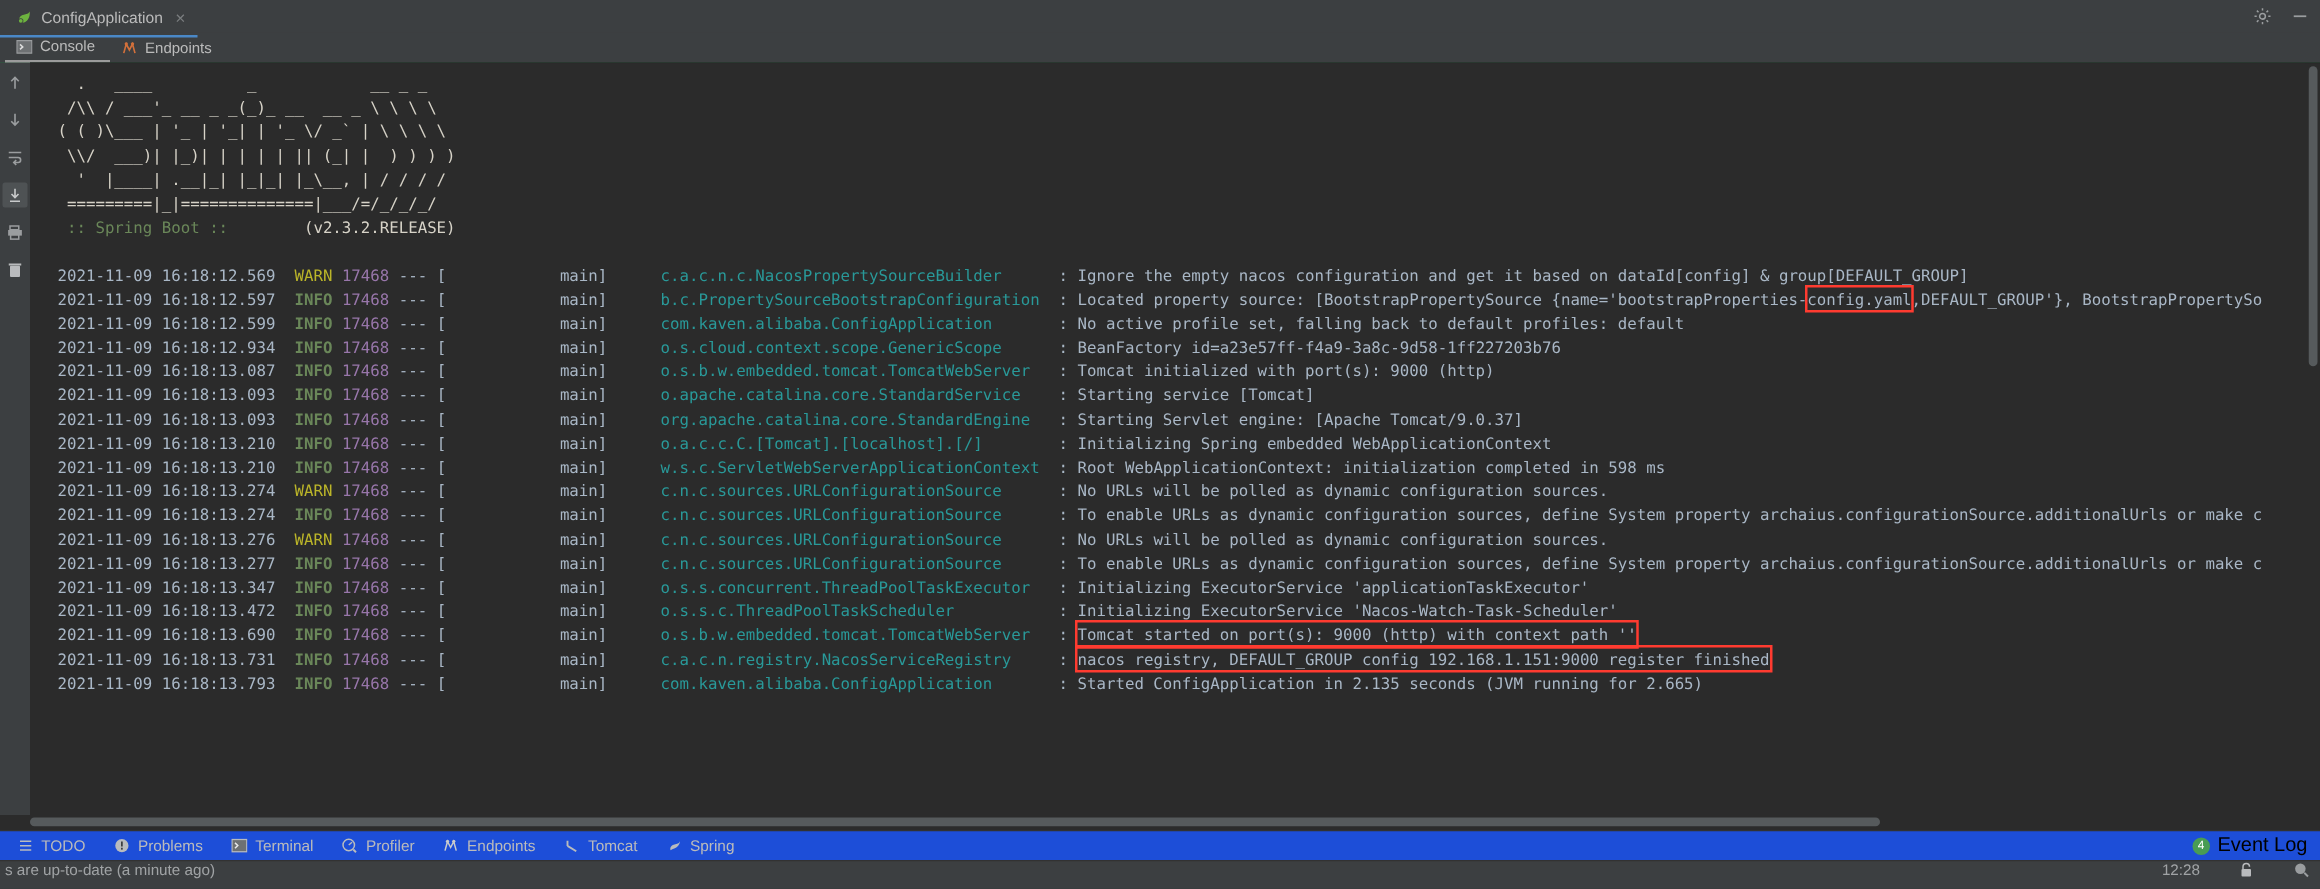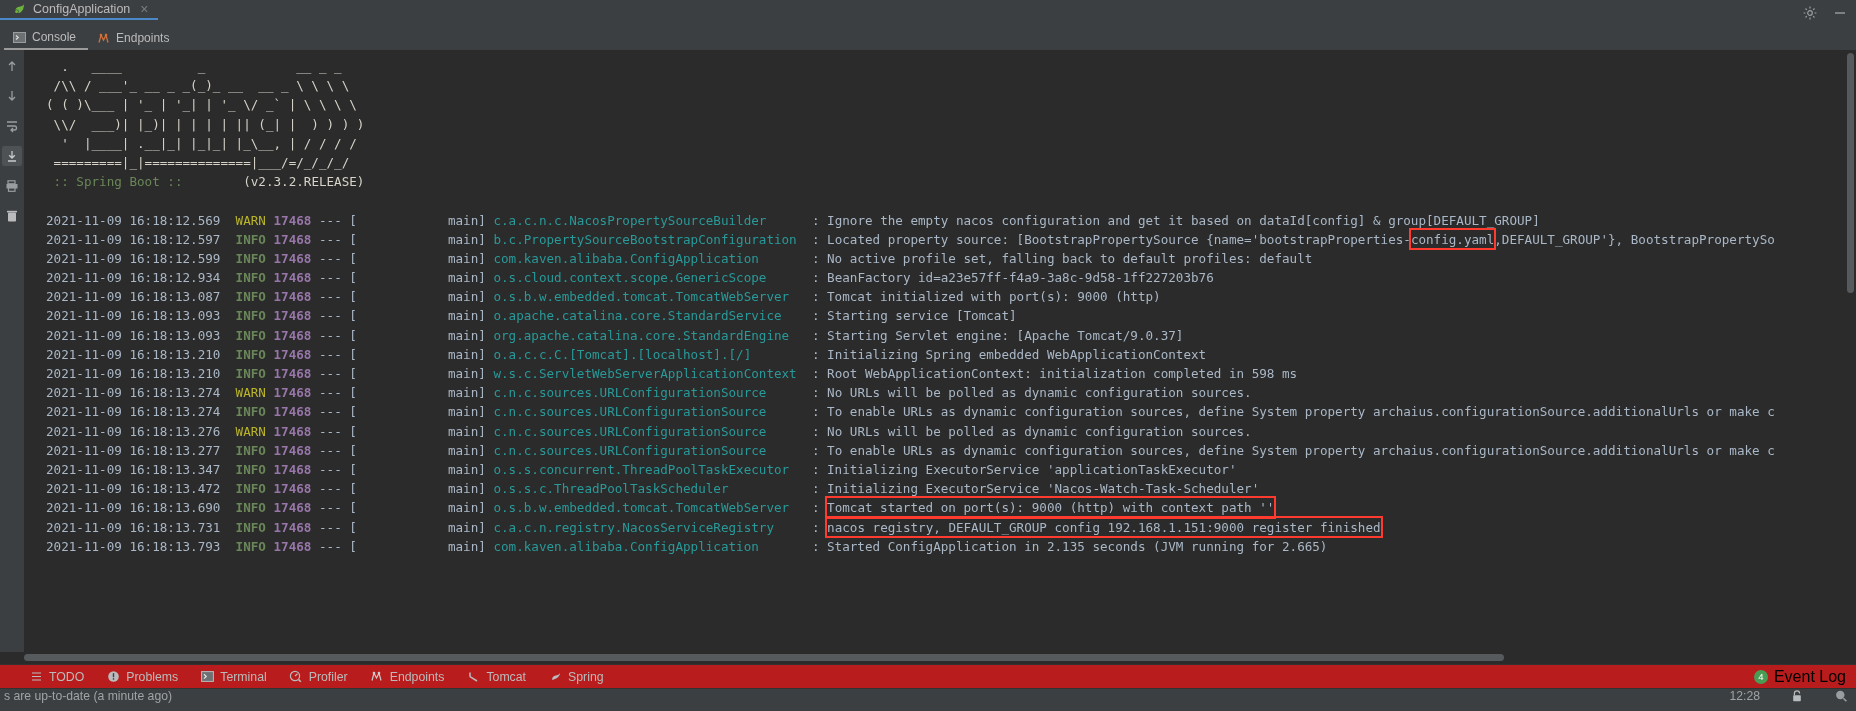--- a/index.html
+++ b/index.html
@@ -11,21 +11,21 @@
   }
   body { display: flex; flex-direction: column; }
 
   
   .titlebar {
     height: 26px; background: #3c3f41; display: flex; align-items: stretch;
     position: relative; flex: 0 0 26px;
   }
   .run-tab {
     display: flex; align-items: center; gap: 7px;
-    padding: 0 10px 0 12px; height: 20px;
+    padding: 0 10px 0 12px; height: 30px;
     border-bottom: 2px solid #4a88c7;
     color: #bbbbbb; font-size: 12.5px;
   }
   .spring-leaf {
     width: 14px; height: 14px; position: relative; flex: 0 0 14px;
   }
   .spring-leaf svg { display:block; }
   .tab-close {
     color: #7a7d7f; font-size: 14px; line-height: 1; margin-left: 3px; cursor: default;
   }
@@ -74,24 +74,24 @@
     font-size: 12.6px; line-height: 19.2px;
     white-space: pre; color: #a9b7c6; overflow: hidden;
   }
   .banner { color: #d7d3c8; }
   .banner .ver { color: #6a8759; margin-top: 39px; }
   .ln { position: relative; height: 19.2px; }
 
   .c-ts   { color: #a9b7c6; }
   .c-info { color: #6a8759; font-weight: bold; }
   .c-warn { color: #bbb529; }
-  .c-pid  { color: #9876aa; font-weight: bold; }
+  .c-pid  { color: #9876aa; }
   .c-dash { color: #a9b7c6; }
   .c-thr  { color: #a9b7c6; }
-  .c-cls  { color: #299999; }
+  .c-cls  { color: #299999; margin-left: 35px; }
   .c-msg  { color: #a9b7c6; }
 
   .hl { position: relative; display: inline-block; }
   .hl::after {
     content: ""; position: absolute; left: -2px; right: -2px; top: -2px; bottom: -1px;
     border: 2px solid #ff3b30; pointer-events: none;
   }
 
   
   .vscroll {
@@ -104,22 +104,22 @@
   .hscroll-row {
     height: 12px; flex: 0 0 12px; background: #2b2b2b; position: relative;
   }
   .hscroll-row .thumb {
     position: absolute; left: 24px; top: 2px; height: 7px; width: 1480px;
     background: #565a5c; border-radius: 4px;
   }
 
   
   .bottombar {
-    height: 24px; flex: 0 0 24px; background: #b91c1c;
-    display: flex; align-items: center; gap: 0; padding-left: 18px;
+    height: 24px; flex: 0 0 24px; background: #1d4ed8;
+    display: flex; align-items: center; gap: 0; padding-left: 2px;
     border-top: 1px solid #323232;
     position: relative;
   }
   .bb-item {
     display: flex; align-items: center; gap: 6px; padding: 0 11px;
     color: #bbbbbb; font-size: 12.3px; height: 24px;
   }
   .bb-item .ico { width: 14px; height: 14px; display: flex; align-items: center; justify-content: center; }
   .bb-right { position: absolute; right: 10px; display: flex; align-items: center; gap: 6px; }
   .evt-badge {

